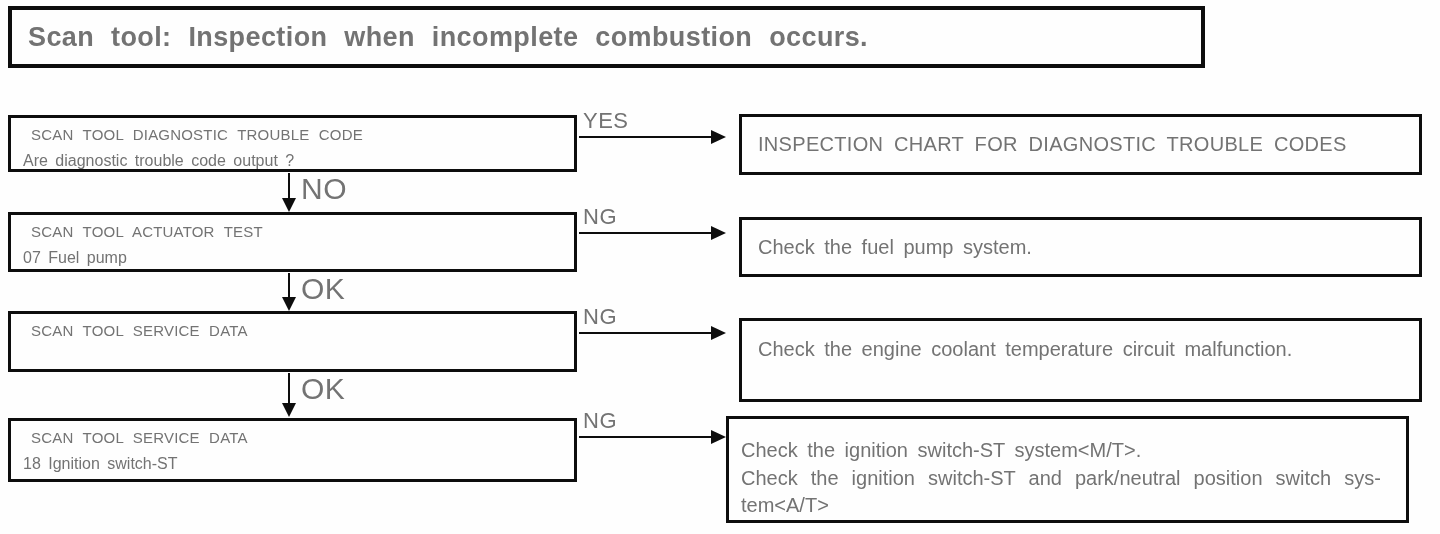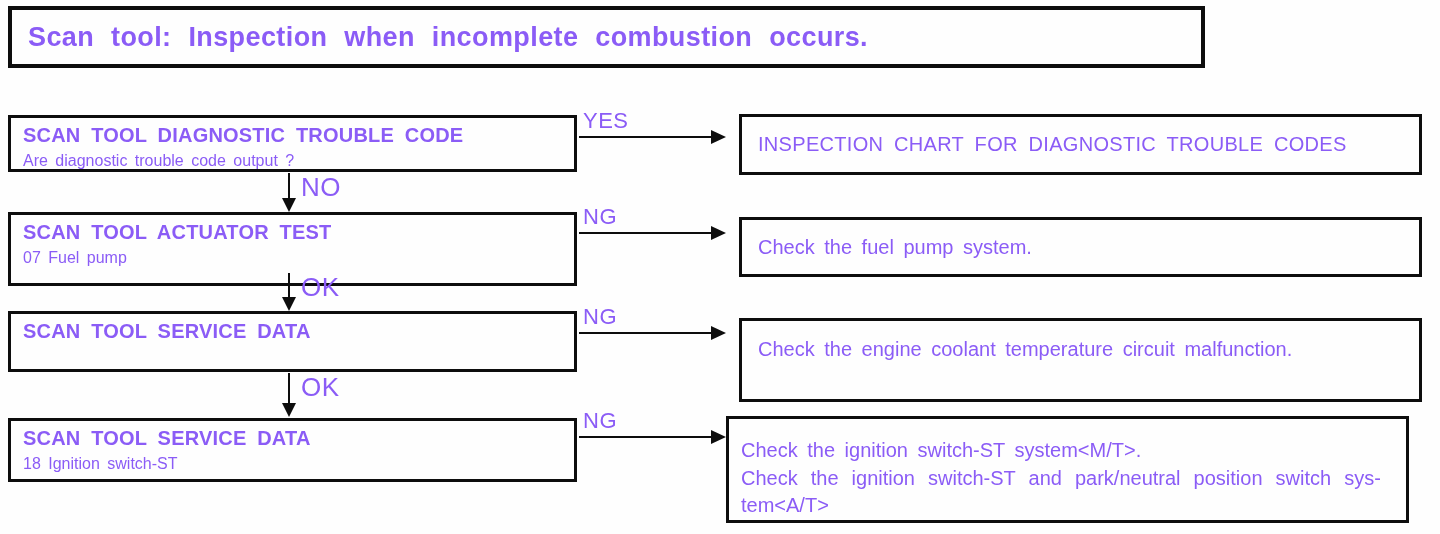--- a/index.html
+++ b/index.html
@@ -1,37 +1,37 @@
 <!DOCTYPE html>
 <html><head>
 <meta charset="utf-8">
 <style>
   html,body{margin:0;padding:0;background:#e8e8e8;}
   .page{
     position:relative;width:1440px;height:534px;background:#fefefe;
-    font-family:"Liberation Sans",sans-serif;color:#8b5cf6;overflow:hidden;
+    font-family:"Liberation Sans",sans-serif;color:#737373;overflow:hidden;
   }
   
   .title-box{
     position:absolute;left:8px;top:6px;width:1197px;height:62px;
     border:4px solid #0d0d0d;box-sizing:border-box;display:flex;align-items:center;
   }
   .title-text{
     font-size:27px;font-weight:bold;padding-left:16px;letter-spacing:.4px;word-spacing:9px;
   }
   
   .lbox{
     position:absolute;left:8px;width:569px;border:3px solid #0d0d0d;box-sizing:border-box;
     padding:4px 12px 0 12px;
   }
-  .lhead{font-size:20px;font-weight:bold;letter-spacing:.2px;word-spacing:5px;line-height:26px;}
+  .lhead{font-size:15px;font-weight:normal;letter-spacing:.2px;word-spacing:5px;line-height:26px;margin-left:8px;}
   .ldetail{font-size:16px;word-spacing:3px;line-height:25px;}
   .ldetail.tight{word-spacing:-3px;letter-spacing:.1px;}
   .b1{top:115px;height:57px;}
-  .b2{top:212px;height:74px;}
+  .b2{top:212px;height:60px;}
   .b3{top:311px;height:61px;}
   .b4{top:418px;height:64px;}
   
   .rbox{
     position:absolute;left:726px;width:683px;border:3px solid #0d0d0d;box-sizing:border-box;
     font-size:20px;word-spacing:4px;
   }
   .rbox.center{display:flex;align-items:center;padding-left:16px;margin-left:13px;}
   .r1{top:114px;height:61px;letter-spacing:.3px;word-spacing:5px;}
   .r2{top:217px;height:60px;}
@@ -50,21 +50,21 @@
   .a2{top:232px;}
   .a3{top:332px;}
   .a4{top:436px;}
   
   .varrow{position:absolute;left:288px;width:2px;}
   .vline{position:absolute;left:0;top:0;width:2px;background:#0d0d0d;}
   .ah-down{
     position:absolute;left:-6px;width:0;height:0;
     border-top:14px solid #0d0d0d;border-left:7px solid transparent;border-right:7px solid transparent;
   }
-  .vlabel{position:absolute;left:13px;top:-1px;font-size:26px;letter-spacing:.5px;}
+  .vlabel{position:absolute;left:13px;top:-1px;font-size:30px;letter-spacing:.5px;}
   .v1{top:173px;height:39px;}
   .v1 .vline{height:25px;} .v1 .ah-down{top:25px;}
   .v2{top:273px;height:38px;}
   .v2 .vline{height:24px;} .v2 .ah-down{top:24px;}
   .v3{top:373px;height:44px;}
   .v3 .vline{height:30px;} .v3 .ah-down{top:30px;}
 </style>
 </head>
 <body>
 

